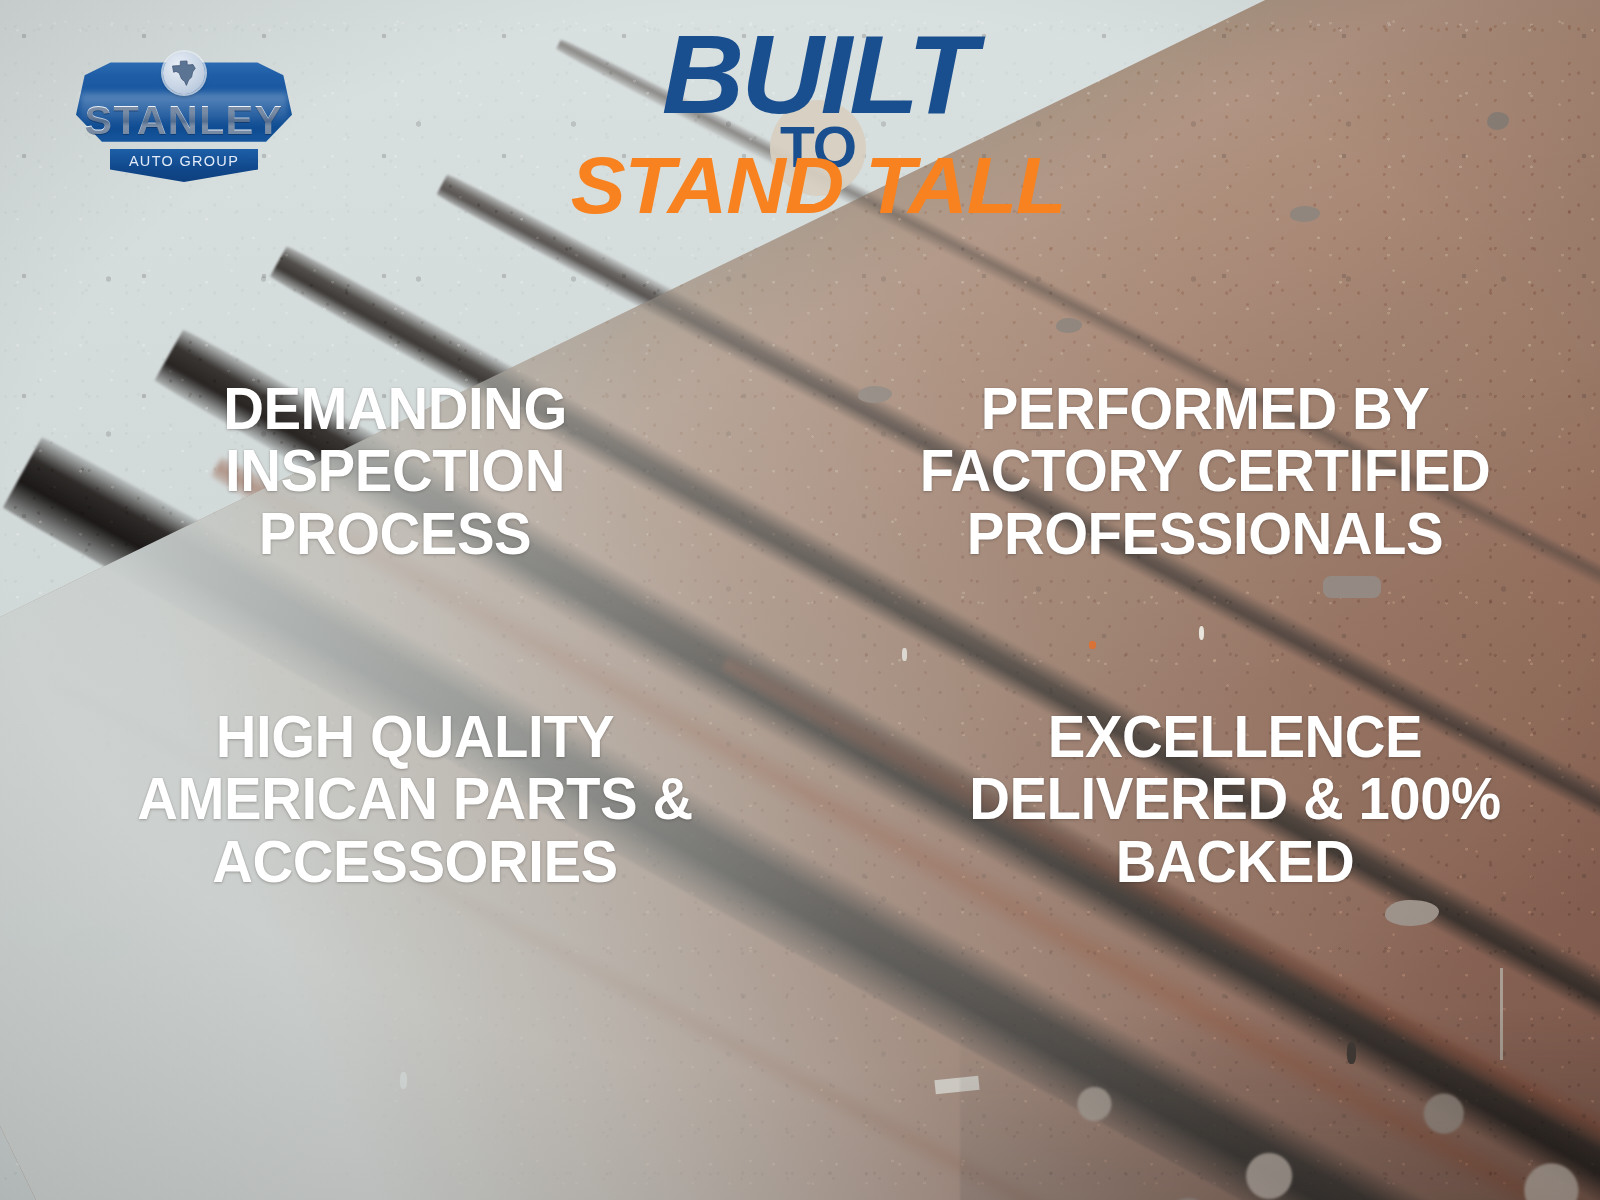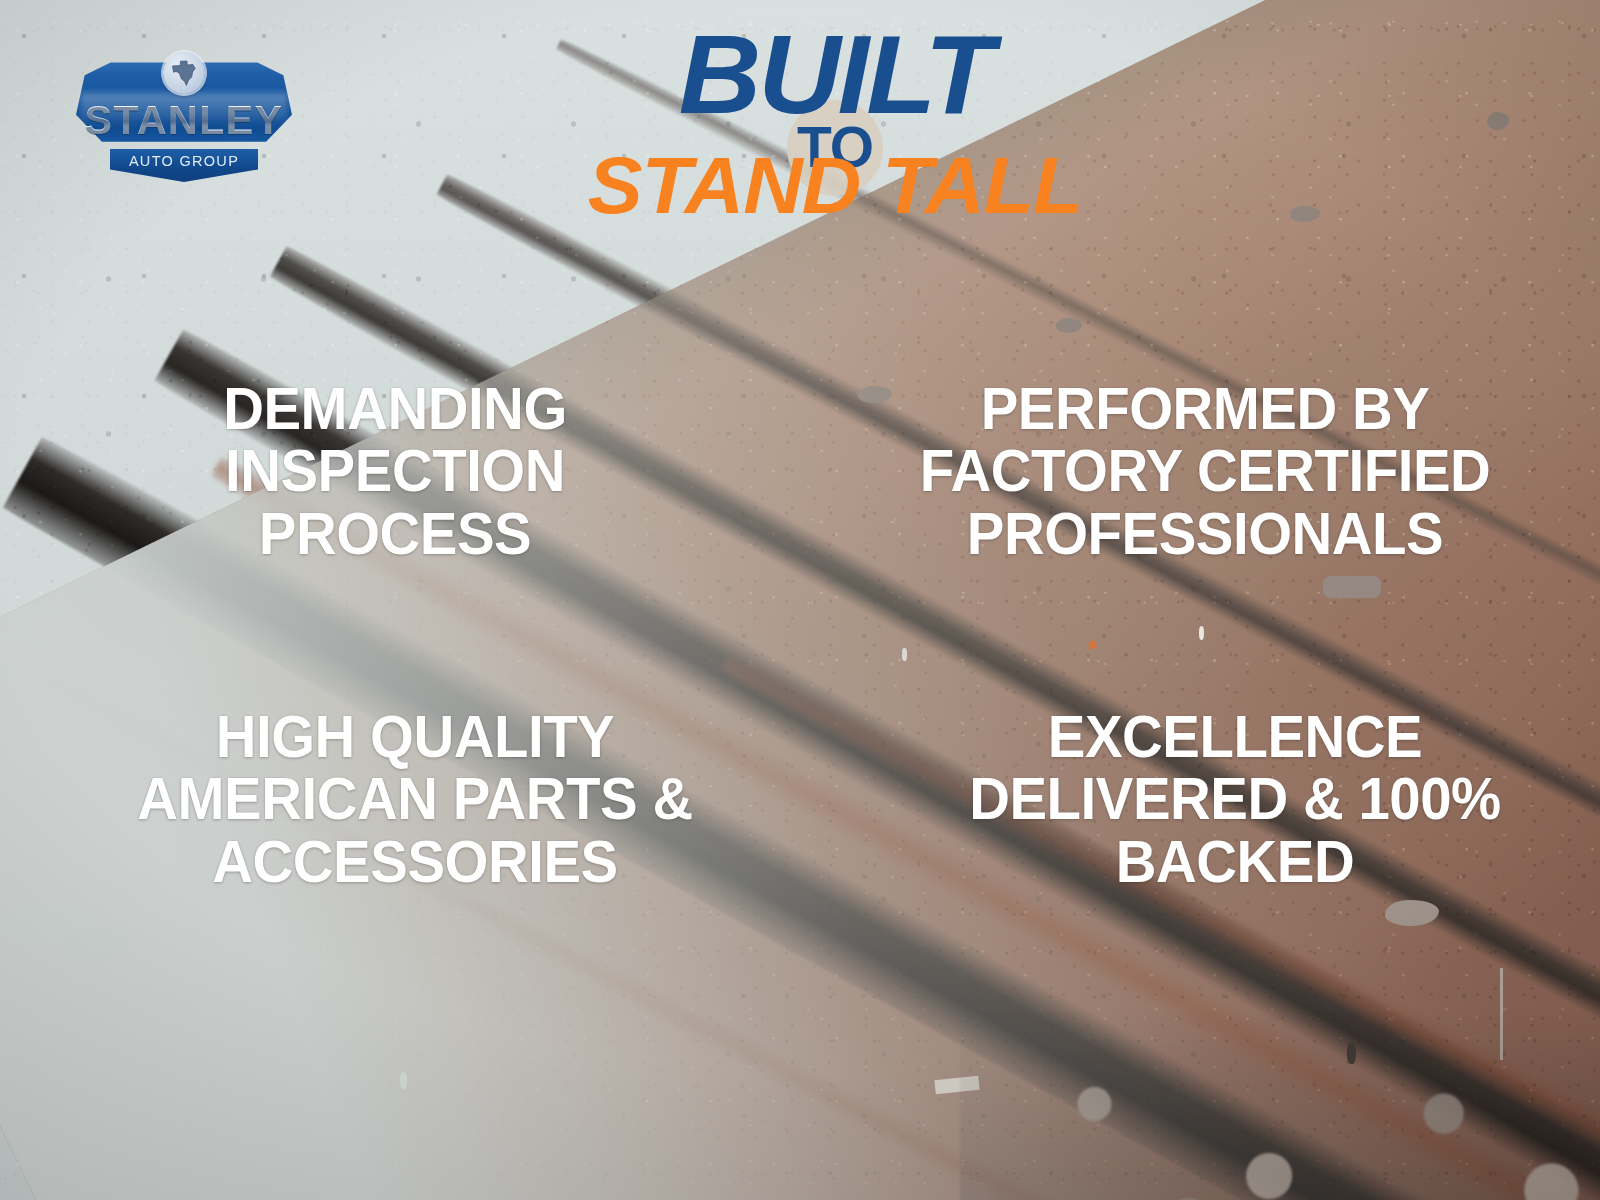--- a/index.html
+++ b/index.html
@@ -216,21 +216,21 @@
     clip-path: polygon(0 0, 100% 0, 100% 62%, 50% 100%, 0 62%);
     box-shadow: 0 0 0 2px rgba(170,195,225,.45);
   }
   .sl-ribbon-text {
     position: absolute; left: 40px; top: 106px; width: 148px; text-align: center;
     font-size: 14.5px; font-weight: 400; letter-spacing: 1.3px;
     color: #e3ecf8;
   }
 
   
-  .bts { position: absolute; left: 575px; top: 18px; width: 520px; height: 205px; }
+  .bts { position: absolute; left: 558px; top: 18px; width: 520px; height: 205px; }
   .bts-circle {
     position: absolute; left: 212px; top: 82px; width: 96px; height: 96px;
     border-radius: 50%;
     background: #d8cfc0;
     opacity: .92;
   }
   .bts-built {
     position: absolute; left: 0; top: 0; width: 520px; text-align: center;
     font-size: 112px; font-weight: 700; font-style: italic;
     letter-spacing: -3px; line-height: 1.02;

